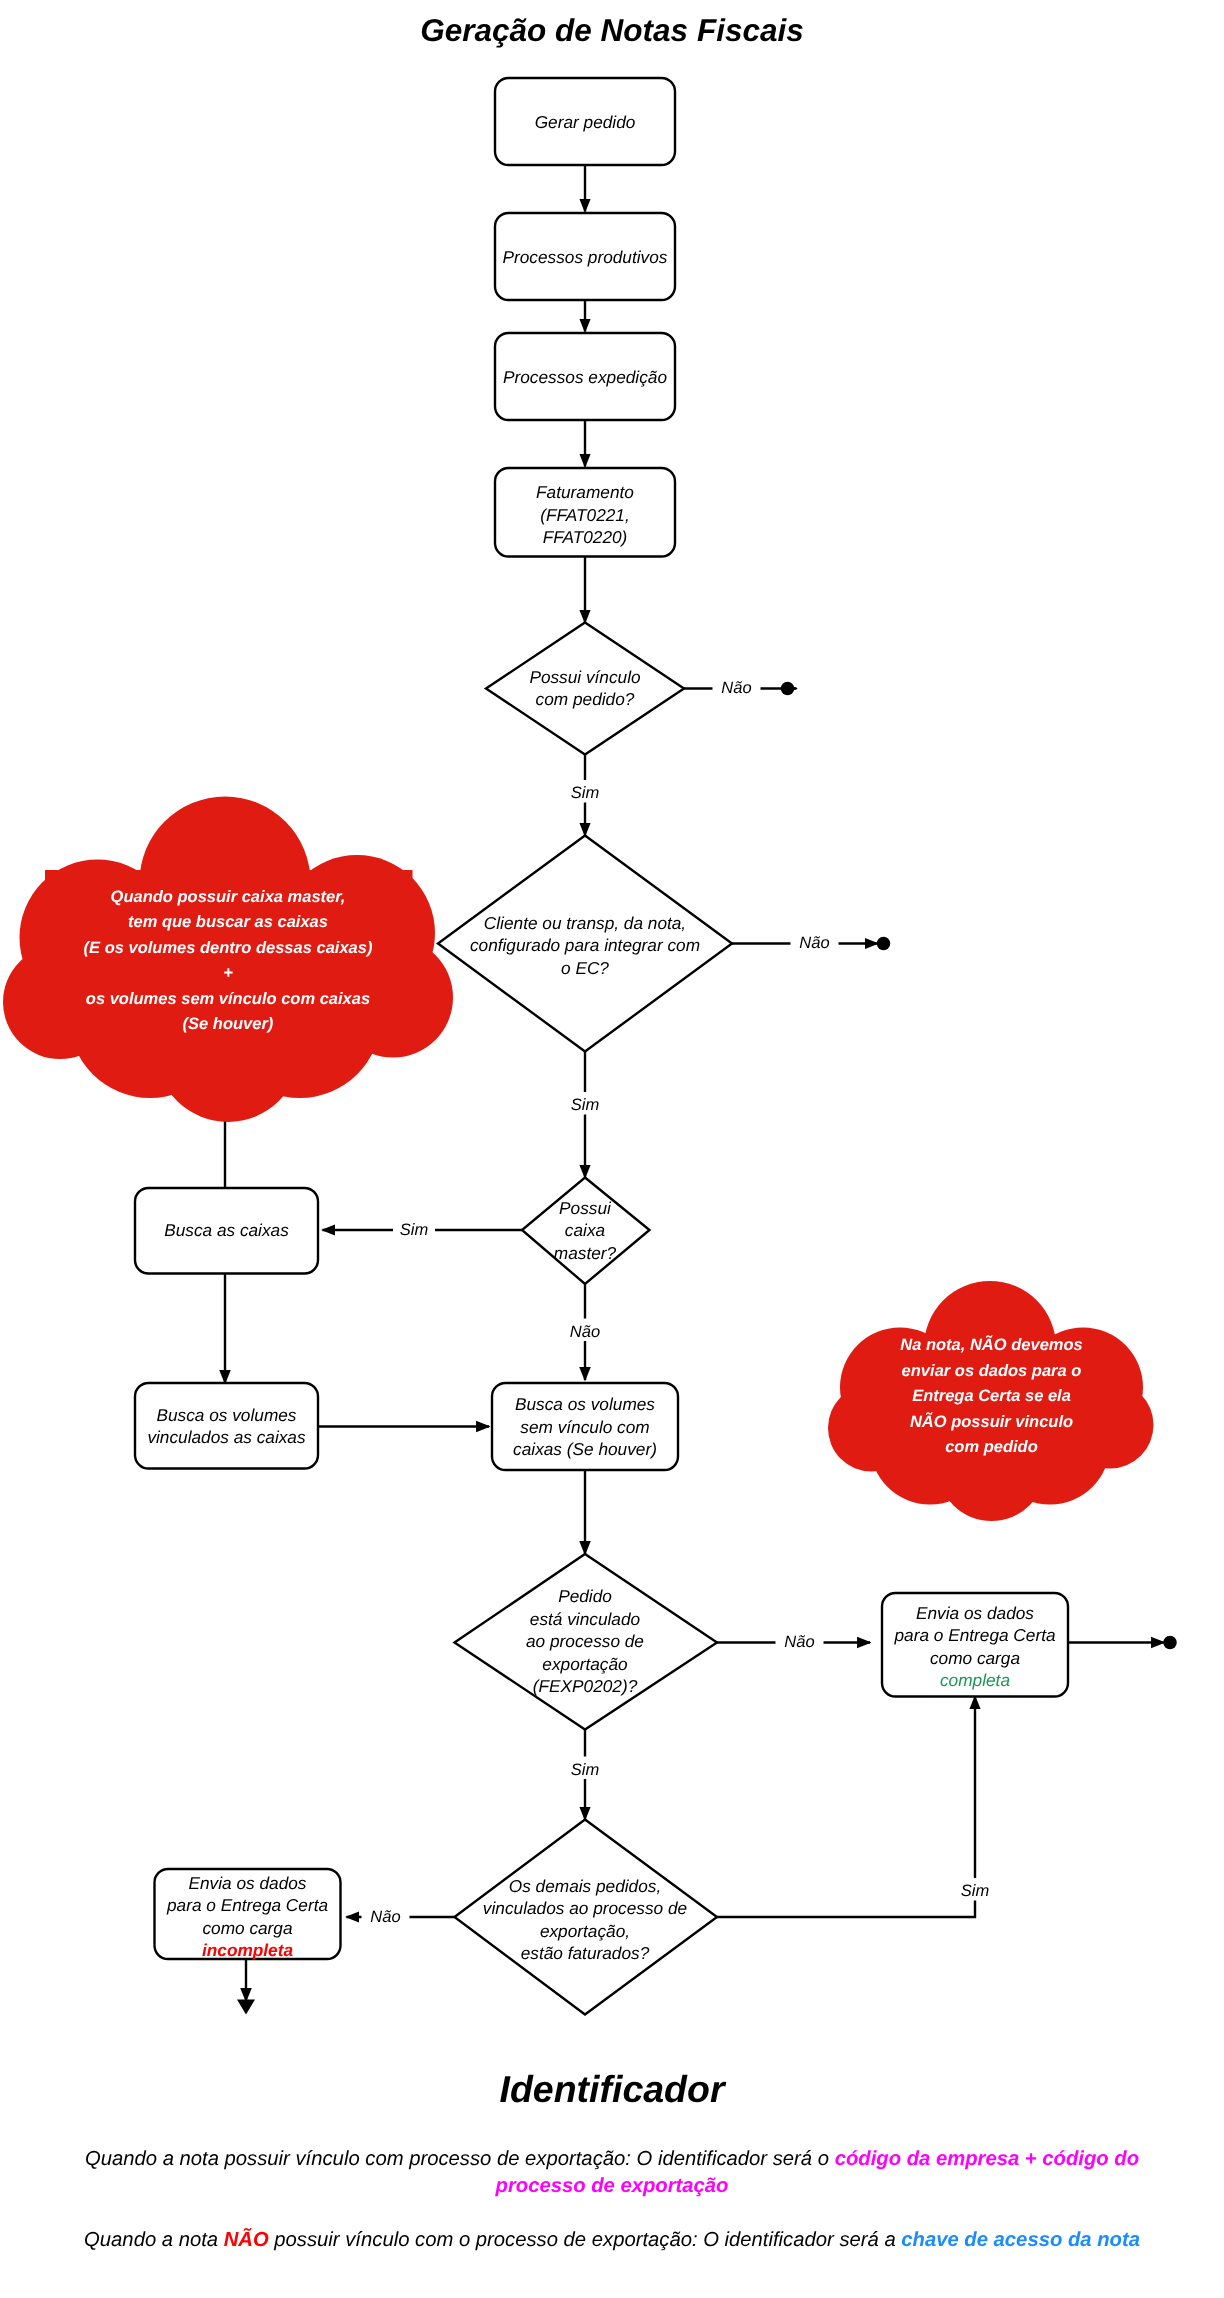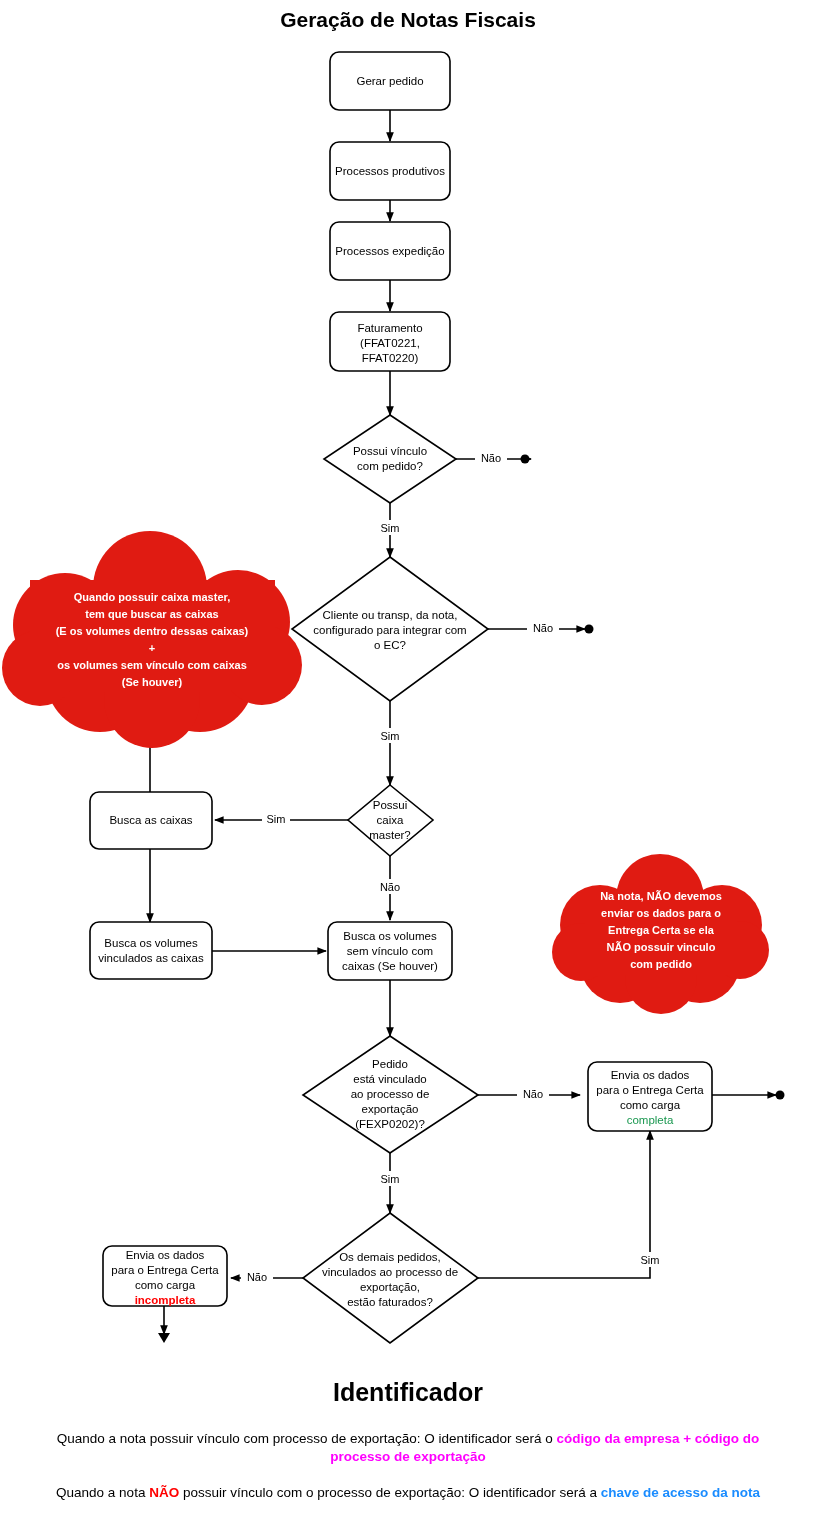--- a/index.html
+++ b/index.html
@@ -12,20 +12,21 @@
     height: 1532px;
     position: relative;
     font-family: "Liberation Sans", sans-serif;
     overflow: hidden;
   }
   #stage {
     position: absolute;
     left: 0; top: 0;
     width: 816px;
     height: 1532px;
+    font-style: italic;
   }
   svg#flow {
     position: absolute;
     left: 0; top: 0;
     width: 816px;
     height: 1532px;
   }
   .h-title {
     font-weight: bold;
     text-anchor: middle;

